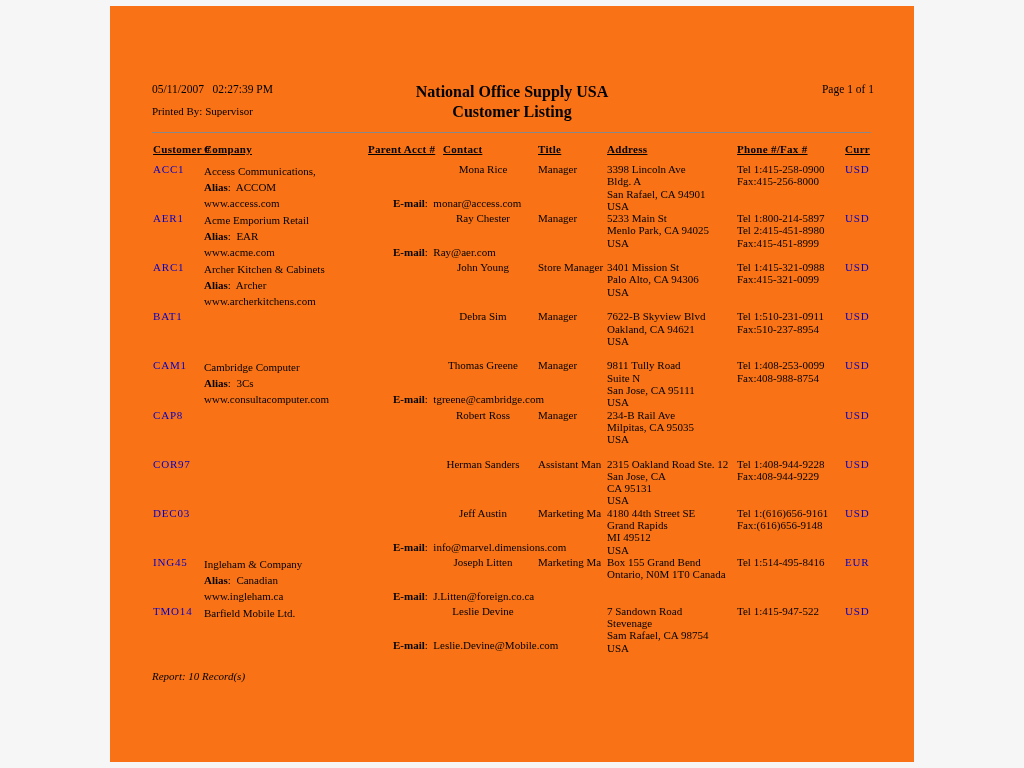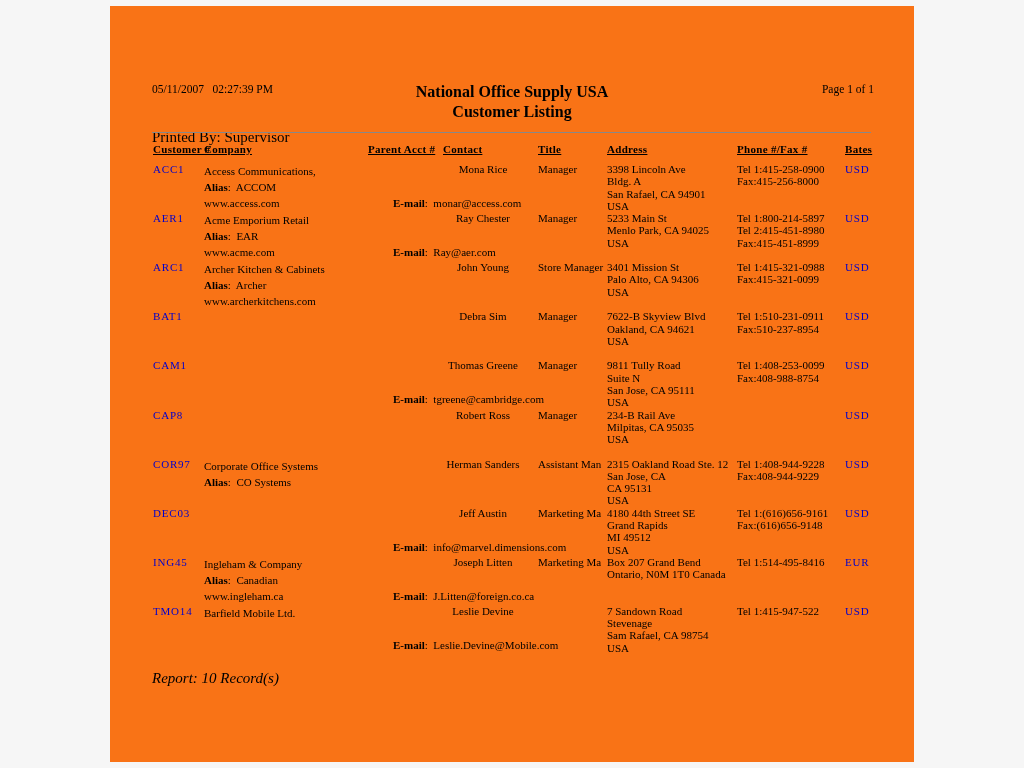--- a/index.html
+++ b/index.html
@@ -6,59 +6,59 @@
   body{
     width:1024px;height:768px;background:#f6f6f6;
     font-family:"Liberation Serif","DejaVu Serif",serif;
     color:#000;font-size:11px;position:relative;overflow:hidden;
   }
   .page{position:absolute;left:110px;top:6px;width:804px;height:756px;background:#f97316;}
   .abs{position:absolute;}
   .hdr-date{left:42px;top:77px;font-size:11.5px;white-space:pre;}
   .hdr-company{left:0;top:77px;width:100%;text-align:center;font-weight:bold;font-size:16px;}
   .hdr-page{right:40px;top:77px;font-size:11.5px;}
-  .hdr-printedby{left:42px;top:99px;font-size:15px;margin-top:24px;}
+  .hdr-printedby{left:42px;top:99px;font-size:11px;}
   .hdr-title{left:0;top:97px;width:100%;text-align:center;font-weight:bold;font-size:16px;}
   .hdr-rule{left:42px;top:126px;width:719px;height:0;border-top:1px solid #888;}
   .colhead{top:137px;font-weight:bold;text-decoration:underline;white-space:pre;letter-spacing:.3px;}
   .row{left:0;width:802px;height:49px;}
   .row div,.row span{white-space:pre;}
   .c-cust{left:43px;top:0;color:#0000CD;letter-spacing:.8px;}
   .c-company{left:94px;top:0;width:172px;}
   .c-company div{height:16px;line-height:16px;overflow:visible;}
   .c-email{left:283px;top:32px;height:16px;line-height:16px;}
   .c-contact{left:333px;top:0;width:80px;text-align:center;white-space:nowrap;}
   .c-title{left:428px;top:0;width:70px;white-space:nowrap;overflow:hidden;}
   .c-address{left:497px;top:0;width:140px;}
   .c-address div{height:12.3px;line-height:12.3px;}
   .c-phone{left:627px;top:0;width:108px;}
   .c-phone div{height:12.3px;line-height:12.3px;}
   .c-curr{left:735px;top:0;color:#0000CD;letter-spacing:.8px;}
   .lbl{font-weight:bold;}
-  .footer{left:42px;top:664px;font-style:italic;font-size:15px;}
+  .footer{left:42px;top:664px;font-style:italic;font-size:11px;}
 </style>
 </head>
 <body>
 
 <div class="page">
   <span class="abs hdr-date">05/11/2007   02:27:39 PM</span>
   <div class="abs hdr-company">National Office Supply USA</div>
   <span class="abs hdr-page">Page 1 of 1</span>
   <span class="abs hdr-printedby">Printed By: Supervisor</span>
   <div class="abs hdr-title">Customer Listing</div>
   <div class="abs hdr-rule"></div>
   <div class="abs" style="left:0;top:0;width:804px;height:700px;">
       <span class="abs colhead" style="left: 43px;">Customer #</span>
       <span class="abs colhead" style="left: 94px;">Company</span>
       <span class="abs colhead" style="left: 258px;">Parent Acct #</span>
       <span class="abs colhead" style="left: 333px;">Contact</span>
       <span class="abs colhead" style="left: 428px;">Title</span>
       <span class="abs colhead" style="left: 497px;">Address</span>
       <span class="abs colhead" style="left: 627px;">Phone #/Fax #</span>
-      <span class="abs colhead" style="left: 735px;">Bates</span>
+      <span class="abs colhead" style="left: 735px;">Curr</span>
       <div class="abs row" style="top: 157px;">
         <span class="abs c-cust">ACC1</span>
         <div class="abs c-company"><div>Access Communications,</div><div><span class="lbl">Alias</span>:  ACCOM</div><div>www.access.com</div></div>
         <div class="abs c-email"><span class="lbl">E-mail</span>:  monar@access.com</div>
         <span class="abs c-contact">Mona Rice</span>
         <span class="abs c-title">Manager</span>
         <div class="abs c-address"><div>3398 Lincoln Ave</div><div>Bldg. A</div><div>San Rafael, CA 94901</div><div>USA</div></div>
         <div class="abs c-phone"><div>Tel 1:415-258-0900</div><div>Fax:415-256-8000</div></div>
         <span class="abs c-curr">USD</span>
       </div>
@@ -84,37 +84,37 @@
       <div class="abs row" style="top: 304.3px;">
         <span class="abs c-cust">BAT1</span>
         <span class="abs c-contact">Debra Sim</span>
         <span class="abs c-title">Manager</span>
         <div class="abs c-address"><div>7622-B Skyview Blvd</div><div>Oakland, CA 94621</div><div>USA</div></div>
         <div class="abs c-phone"><div>Tel 1:510-231-0911</div><div>Fax:510-237-8954</div></div>
         <span class="abs c-curr">USD</span>
       </div>
       <div class="abs row" style="top: 353.4px;">
         <span class="abs c-cust">CAM1</span>
+        <div class="abs c-company"><div>Cambridge Computer</div><div><span class="lbl">Alias</span>:  3Cs</div><div>www.consultacomputer.com</div></div>
         <div class="abs c-email"><span class="lbl">E-mail</span>:  tgreene@cambridge.com</div>
         <span class="abs c-contact">Thomas Greene</span>
         <span class="abs c-title">Manager</span>
         <div class="abs c-address"><div>9811 Tully Road</div><div>Suite N</div><div>San Jose, CA 95111</div><div>USA</div></div>
         <div class="abs c-phone"><div>Tel 1:408-253-0099</div><div>Fax:408-988-8754</div></div>
         <span class="abs c-curr">USD</span>
       </div>
       <div class="abs row" style="top: 402.5px;">
         <span class="abs c-cust">CAP8</span>
         <span class="abs c-contact">Robert Ross</span>
         <span class="abs c-title">Manager</span>
         <div class="abs c-address"><div>234-B Rail Ave</div><div>Milpitas, CA 95035</div><div>USA</div></div>
         <span class="abs c-curr">USD</span>
       </div>
       <div class="abs row" style="top: 451.6px;">
         <span class="abs c-cust">COR97</span>
-        <div class="abs c-company"><div>Corporate Office Systems</div><div><span class="lbl">Alias</span>:  CO Systems</div></div>
         <span class="abs c-contact">Herman Sanders</span>
         <span class="abs c-title">Assistant Man</span>
         <div class="abs c-address"><div>2315 Oakland Road Ste. 12</div><div>San Jose, CA</div><div>CA 95131</div><div>USA</div></div>
         <div class="abs c-phone"><div>Tel 1:408-944-9228</div><div>Fax:408-944-9229</div></div>
         <span class="abs c-curr">USD</span>
       </div>
       <div class="abs row" style="top: 500.7px;">
         <span class="abs c-cust">DEC03</span>
         <div class="abs c-email"><span class="lbl">E-mail</span>:  info@marvel.dimensions.com</div>
         <span class="abs c-contact">Jeff Austin</span>
@@ -122,21 +122,21 @@
         <div class="abs c-address"><div>4180 44th Street SE</div><div>Grand Rapids</div><div>MI 49512</div><div>USA</div></div>
         <div class="abs c-phone"><div>Tel 1:(616)656-9161</div><div>Fax:(616)656-9148</div></div>
         <span class="abs c-curr">USD</span>
       </div>
       <div class="abs row" style="top: 549.8px;">
         <span class="abs c-cust">ING45</span>
         <div class="abs c-company"><div>Ingleham &amp; Company</div><div><span class="lbl">Alias</span>:  Canadian</div><div>www.ingleham.ca</div></div>
         <div class="abs c-email"><span class="lbl">E-mail</span>:  J.Litten@foreign.co.ca</div>
         <span class="abs c-contact">Joseph Litten</span>
         <span class="abs c-title">Marketing Ma</span>
-        <div class="abs c-address"><div>Box 207 Grand Bend</div><div>Ontario, N0M 1T0 Canada</div></div>
+        <div class="abs c-address"><div>Box 155 Grand Bend</div><div>Ontario, N0M 1T0 Canada</div></div>
         <div class="abs c-phone"><div>Tel 1:514-495-8416</div></div>
         <span class="abs c-curr">EUR</span>
       </div>
       <div class="abs row" style="top: 598.9px;">
         <span class="abs c-cust">TMO14</span>
         <div class="abs c-company"><div>Barfield Mobile Ltd.</div><div> </div></div>
         <div class="abs c-email"><span class="lbl">E-mail</span>:  Leslie.Devine@Mobile.com</div>
         <span class="abs c-contact">Leslie Devine</span>
         <div class="abs c-address"><div>7 Sandown Road</div><div>Stevenage</div><div>Sam Rafael, CA 98754</div><div>USA</div></div>
         <div class="abs c-phone"><div>Tel 1:415-947-522</div></div>

